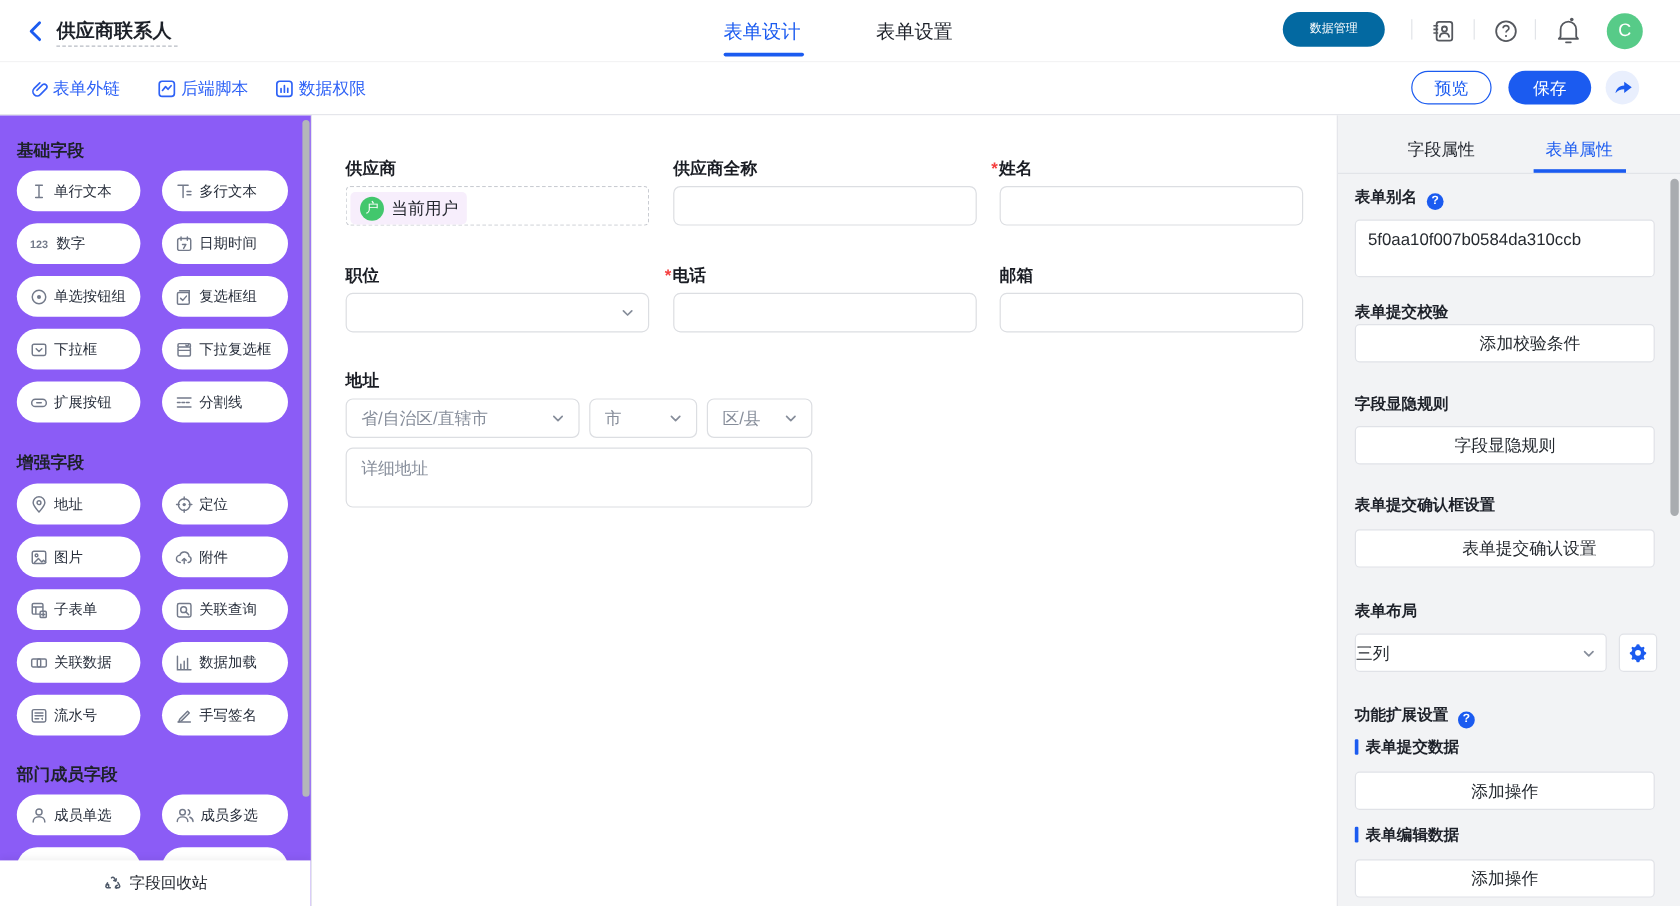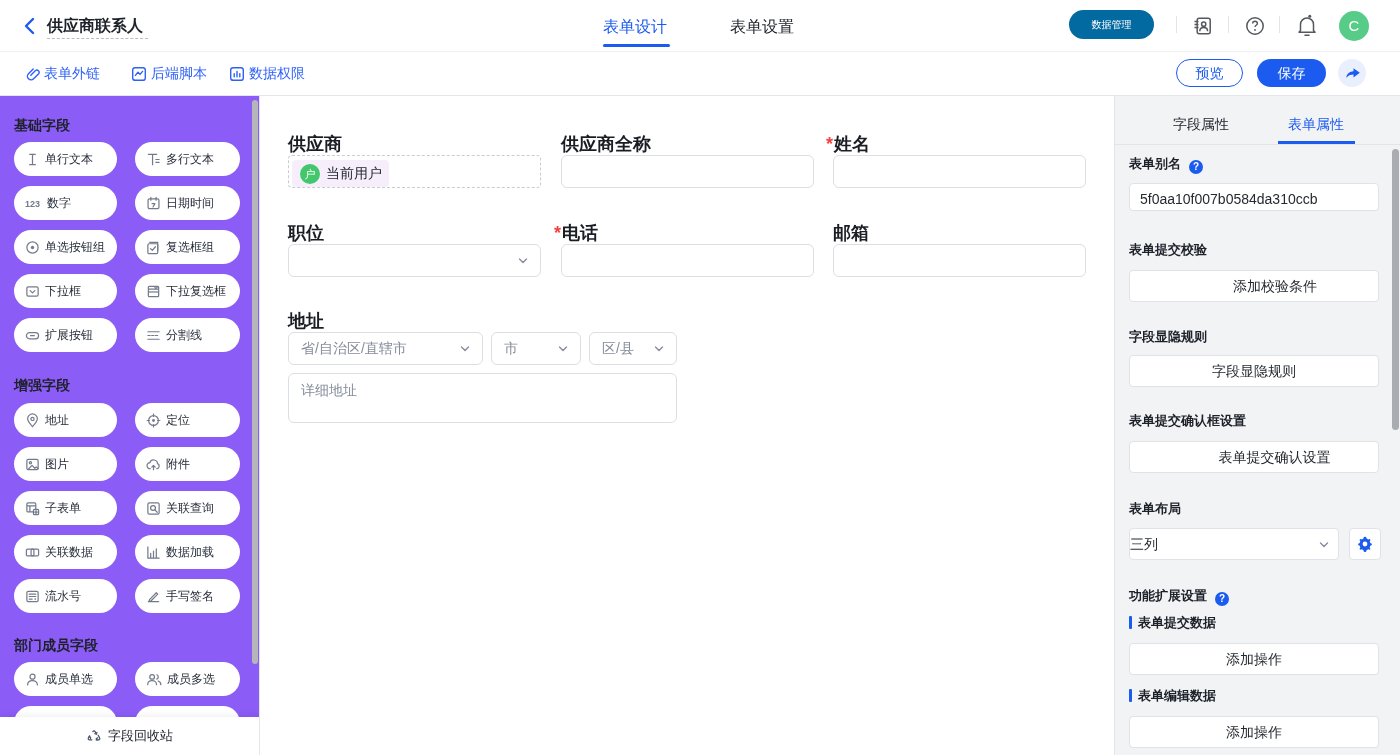--- a/index.html
+++ b/index.html
@@ -28,21 +28,21 @@
 #sidebar { position:absolute; left:0; top:96px; width:260px; height:659px; background:#8b5cf6; border-right:1px solid #e5e6eb; overflow:hidden; }
 .sec-h { position:absolute; left:14px; font-size:14px; font-weight:700; color:#1d2129; }
 .pill { position:absolute; height:34px; background:#fff; border-radius:17px; display:flex; align-items:center; padding-left:11px; gap:5px; font-size:12px; color:#272e3b; }
 .pill svg { flex:none; }
 .pc1 { left:14px; width:103px; }
 .pc2 { left:135px; width:105px; }
 #sb-scroll { position:absolute; left:252px; top:4px; width:6px; height:564px; background:#b4b6ba; border-radius:3px; }
 #recycle { position:absolute; left:0; top:621px; width:259px; height:38px; background:#fff; box-shadow:0 -2px 6px rgba(0,0,0,0.06); display:flex; align-items:center; justify-content:center; gap:6px; font-size:13px; color:#1d2129; }
 
 #canvas { position:absolute; left:261px; top:96px; width:853px; height:659px; background:#fff; }
-.flabel { position:absolute; font-size:18px; font-weight:700; color:#1a1d24; }
+.flabel { position:absolute; font-size:14px; font-weight:700; color:#1a1d24; }
 .req { color:#f53f3f; margin-right:1px; }
 .ctrl { position:absolute; height:33px; background:#fff; border:1px solid #dcdee2; border-radius:6px; }
 .ph { font-size:14px; color:#868d9a; line-height:31px; padding-left:12px; overflow:hidden; white-space:nowrap; }
 .chev { position:absolute; width:10px; height:10px; }
 
 #panel { position:absolute; left:1114px; top:96px; width:286px; height:659px; background:#f2f3f5; border-left:1px solid #e5e6eb; }
 .ptab { position:absolute; top:18px; font-size:14px; }
 #panel-divider { position:absolute; left:0; top:48px; width:286px; height:1px; background:#e2e4e8; }
 #ptab-underline { position:absolute; left:163px; top:45px; width:77px; height:3px; background:#1b5bf0; }
 .plabel { position:absolute; left:14px; font-size:13px; font-weight:700; color:#1d2129; }
@@ -278,23 +278,23 @@
   </div>
 </div>
 
 <div id="panel">
   <div class="ptab" style="left:58px; top:20px; color:#1d2129;">字段属性</div>
   <div class="ptab" style="left:173px; top:20px; color:#1b5bf0;">表单属性</div>
   <div id="panel-divider"></div>
   <div id="ptab-underline"></div>
 
   <div class="plabel" style="top:59px;">表单别名<span class="qmark">?</span></div>
-  <div style="position:absolute; left:14px; top:87px; width:250px; height:28px; background:#fff; border:1px solid #e0e2e7; border-radius:4px; font-size:14px; color:#262a30; line-height:30px; padding-left:10px;">5f0aa10f007b0584da310ccb</div>
-
-  <div class="plabel" style="top:145px;">表单提交校验</div>
+  <div style="position:absolute; left:14px; top:87px; width:250px; height:48px; background:#fff; border:1px solid #e0e2e7; border-radius:4px; font-size:14px; color:#262a30; line-height:30px; padding-left:10px;">5f0aa10f007b0584da310ccb</div>
+
+  <div class="plabel" style="top:155px;">表单提交校验</div>
   <div class="pbtn" style="top:174px;padding-left:42px;">添加校验条件</div>
 
   <div class="plabel" style="top:232px;">字段显隐规则</div>
   <div class="pbtn" style="top:259px;">字段显隐规则</div>
 
   <div class="plabel" style="top:316px;">表单提交确认框设置</div>
   <div class="pbtn" style="top:345px;padding-left:41px;">表单提交确认设置</div>
 
   <div class="plabel" style="top:404px;">表单布局</div>
   <div class="pbtn" style="top:432px; width:210px; text-align:left; padding-left:0;">三列

